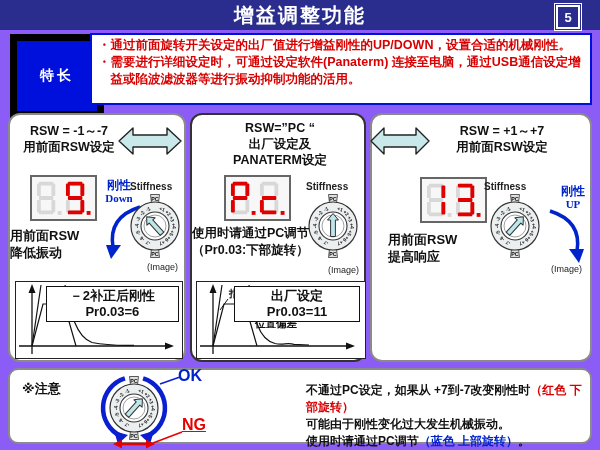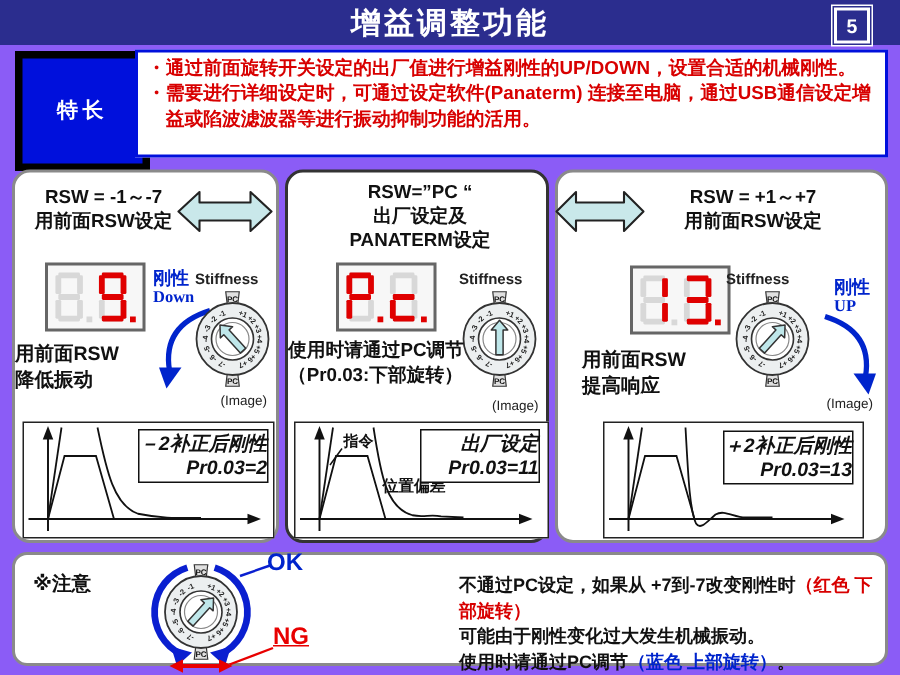--- a/index.html
+++ b/index.html
@@ -8,44 +8,44 @@
   .abs{position:absolute;}
 
   
   #header{left:0;top:0;width:600px;height:30px;background:#2b2d8e;}
   #title{left:0;top:2px;width:600px;text-align:center;color:#fff;font-size:20px;letter-spacing:2px;}
   #pagebox{right:18px;top:3px;width:24px;height:24px;border:1px solid #fff;padding:1px;}
   #pagebox .inner{width:100%;height:100%;border:2px solid #fff;box-sizing:border-box;
                   display:flex;align-items:center;justify-content:center;color:#fff;font-size:13px;}
 
   
-  #feat-label{left:10px;top:34px;width:80px;height:70px;background:#0010dc;border:5px solid #000000;
+  #feat-label{left:10px;top:34px;width:80px;height:70px;background:#0010dc;border:7px solid #000000;
               display:flex;align-items:center;justify-content:center;color:#fff;font-size:14px;letter-spacing:3px;}
   #feat-box{left:90px;top:33px;width:502px;height:72px;border:2px solid #0010dc;box-sizing:border-box;
             background:#fff;color:#d80000;font-size:12.5px;line-height:17px;padding:2px 6px 0 6px;}
   .bullet{display:flex;}
   .bullet .dot{flex:0 0 12px;}
 
   
   #panels{left:0;top:108px;width:600px;height:264px;}
   .panel{position:absolute;top:5px;height:249px;background:#fff;border:2px solid #8a8a8a;border-radius:12px;box-sizing:border-box;}
   #panel-0{left:8px;width:178px;}
   #panel-1{left:190px;width:176px;border-color:#333;}
   #panel-2{left:370px;width:222px;}
   .ptitle{position:absolute;text-align:center;font-size:12.5px;line-height:16px;}
   .display{position:absolute;display:inline-flex;gap:3px;background:#f7f7f7;border:2px solid #666;padding:3px 4px;}
   .stiff{position:absolute;font-size:10px;color:#222;}
-  .sidelbl{position:absolute;color:#0024cc;font-size:12px;line-height:13px;}
+  .sidelbl{position:absolute;color:#0024cc;font-size:12px;line-height:13px;text-align:center;}
   .sidelbl .w2{font-size:11px;font-family:Liberation Serif, serif;}
   .caption{position:absolute;text-align:left;font-size:13px;line-height:17px;}
   .imgnote{position:absolute;font-size:9px;font-weight:normal;color:#222;}
   .graph{position:absolute;background:#fff;border:1.5px solid #222;}
   .graph svg{display:block;}
-  .gbox{position:absolute;border:1.5px solid #111;background:#fff;padding:1px 0;
-        text-align:right;font-size:13px;line-height:16px;font-style:italic;}
+  .gbox{position:absolute;border:1.5px solid #111;background:#fff;padding:1px 23px;
+        text-align:center;font-size:13px;line-height:16px;}
   .dial{position:absolute;width:66px;height:66px;}
   .curve{position:absolute;}
   .dblarrow{position:absolute;}
 
   
   #note{left:8px;top:368px;width:584px;height:76px;border:2px solid #8a8a8a;border-radius:10px;box-sizing:border-box;background:#fff;}
   #note-label{left:12px;top:10px;font-size:13px;}
   #note-dial{left:56px;top:0px;width:136px;height:84px;}
   #note-dial .dial{left:35px;top:5px;}
   #note-overlay{left:0;top:0;}
@@ -186,21 +186,21 @@
           <line x1="3" y1="64" x2="150" y2="64" stroke="#111" stroke-width="1.3"></line>
           <polygon points="158,64 149,60.5 149,67.5" fill="#111"></polygon>
           <line x1="16" y1="72" x2="16" y2="8" stroke="#111" stroke-width="1.3"></line>
           <polygon points="16,2 12.5,11 19.5,11" fill="#111"></polygon>
           <polyline points="16,64 27,22 48,22 60,64" fill="none" stroke="#111" stroke-width="1.2"></polyline>
           <line x1="16" y1="64" x2="25" y2="3" stroke="#111" stroke-width="1.2"></line>
           <path d="M49,3 C55,32 60,55 76,60.5 C92,63.8 104,63.3 118,63.3" fill="none" stroke="#111" stroke-width="1.2"></path>
         </svg>
         <div class="gbox" style="right:3px;top:4px;">
           <div>－2补正后刚性</div>
-          <div>Pr0.03=2</div>
+          <div>Pr0.03=6</div>
         </div>
       </div>
     </div>
 
     <div id="panel-1" class="panel">
       <div class="ptitle" style="left:0;top:5px;width:176px;">
         <div>RSW=”PC “</div>
         <div>出厂设定及</div>
         <div>PANATERM设定</div>
       </div>
@@ -409,35 +409,20 @@
       </div>
       <svg class="curve" style="left:176px;top:92px;" width="40" height="58" viewBox="0 0 40 58">
         <path d="M2,4 Q34,14 29,44" fill="none" stroke="#0024cc" stroke-width="3.5"></path>
         <polygon points="21,42 36,42 31,56" fill="#0024cc"></polygon>
       </svg>
       <div class="caption" style="left:16px;top:116px;width:130px;">
         <div>用前面RSW</div>
         <div>提高响应</div>
       </div>
       <div class="imgnote" style="right:8px;top:149px;">(Image)</div>
-      <div class="graph" style="left:30px;top:166px;width:172px;height:76px;">
-        <svg width="172" height="76" viewBox="0 0 172 76">
-          <line x1="3" y1="64" x2="152" y2="64" stroke="#111" stroke-width="1.3"></line>
-          <polygon points="160,64 151,60.5 151,67.5" fill="#111"></polygon>
-          <line x1="16" y1="72" x2="16" y2="8" stroke="#111" stroke-width="1.3"></line>
-          <polygon points="16,2 12.5,11 19.5,11" fill="#111"></polygon>
-          <polyline points="16,64 27,22 48,22 60,64" fill="none" stroke="#111" stroke-width="1.2"></polyline>
-          <line x1="16" y1="64" x2="25" y2="3" stroke="#111" stroke-width="1.2"></line>
-          <path d="M54,3 C56,40 57,58 61,67 C64,71.5 68,66 74,61 C80,57.5 86,63 94,63 L112,63" fill="none" stroke="#111" stroke-width="1.2"></path>
-        </svg>
-        <div class="gbox" style="right:6px;top:5px;">
-          <div>＋2补正后刚性</div>
-          <div>Pr0.03=13</div>
-        </div>
-      </div>
     </div>
 
     <svg class="dblarrow" style="left:118px;top:16px;" width="64" height="34" viewBox="0 0 64 34">
       <polygon points="1,17 15,4 15,11 49,11 49,4 63,17 49,30 49,23 15,23 15,30" fill="#c9e8ea" stroke="#222" stroke-width="1.4" stroke-linejoin="round"></polygon>
     </svg>
     <svg class="dblarrow" style="left:370px;top:16px;" width="60" height="34" viewBox="0 0 60 34">
       <polygon points="1,17 14,4 14,11 46,11 46,4 59,17 46,30 46,23 14,23 14,30" fill="#c9e8ea" stroke="#222" stroke-width="1.4" stroke-linejoin="round"></polygon>
     </svg>
   </div>
 

